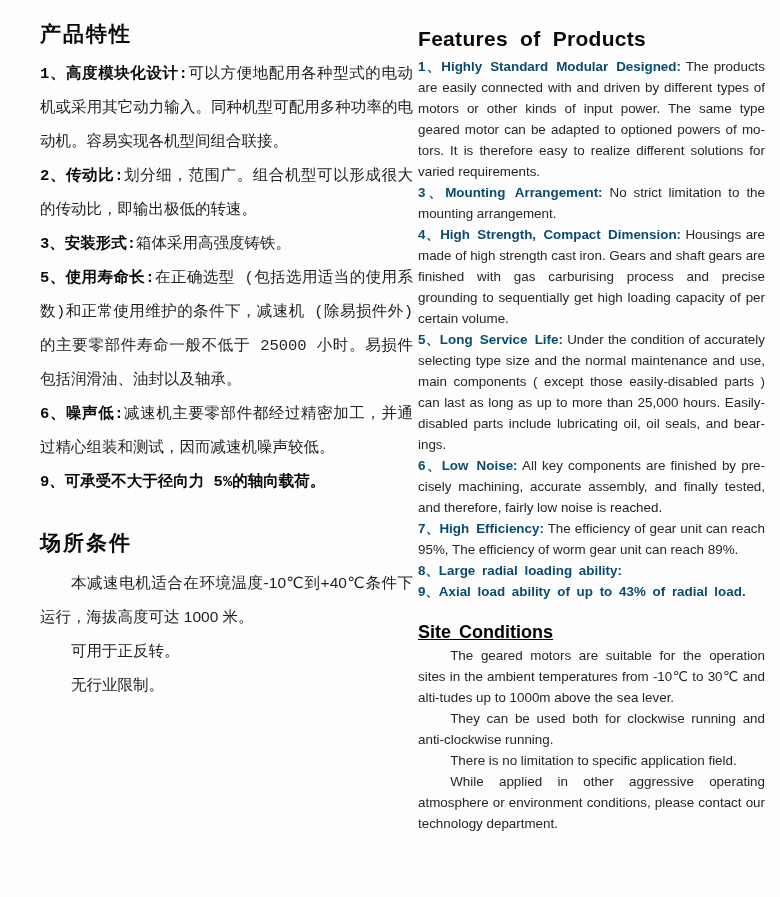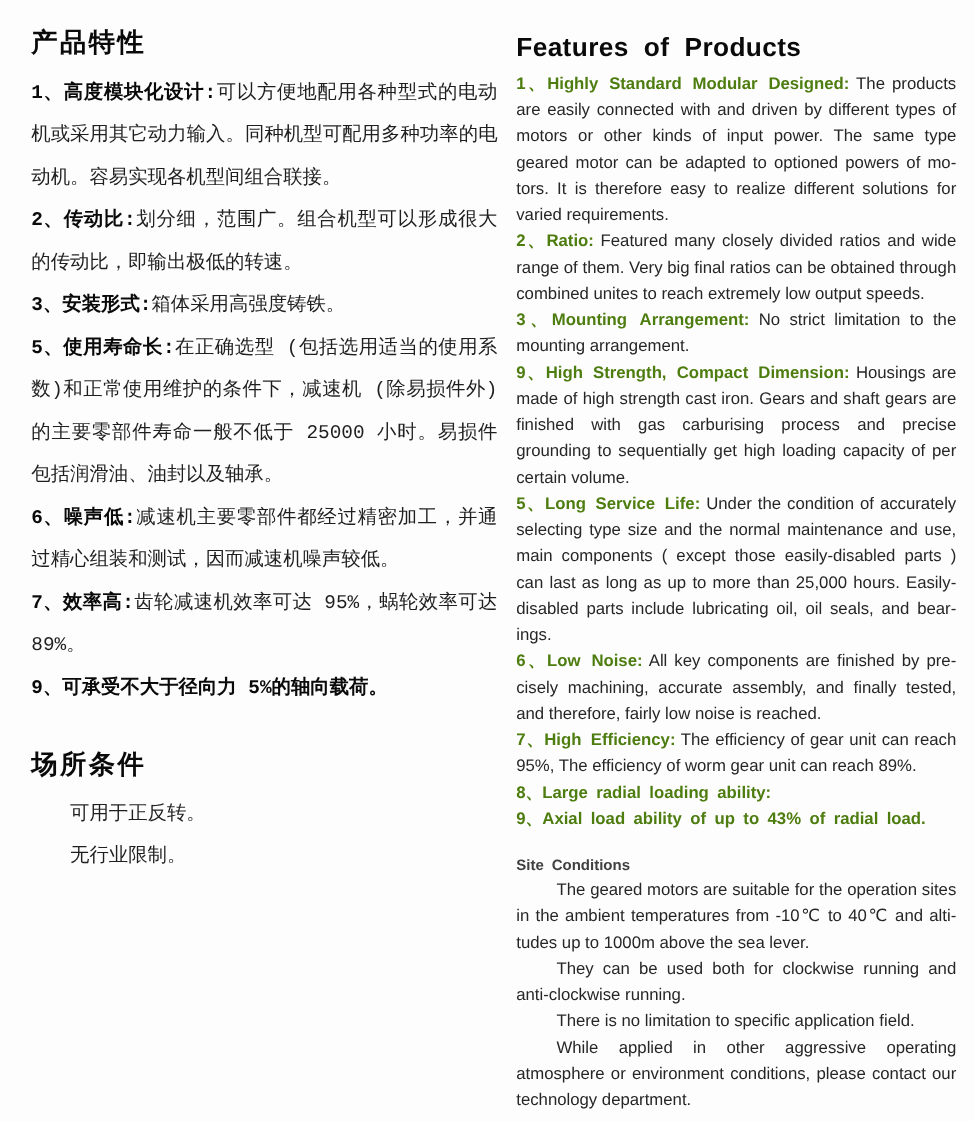--- a/index.html
+++ b/index.html
@@ -6,23 +6,23 @@
     margin: 0;
     padding: 0;
     background: #ffffff;
   }
   .page {
     position: relative;
     width: 780px;
     height: 897px;
     background: #fdfdfd;
     box-sizing: border-box;
-    padding: 12px 15px 0 25px;
+    padding: 12px 15px 0 40px;
     display: flex;
-    gap: 15px;
+    gap: 5px;
     overflow: hidden;
     font-family: "Liberation Sans", "DejaVu Sans", sans-serif;
     color: #222;
   }
   .col { box-sizing: border-box; }
   .col-zh { width: 373px; flex: none; }
   .col-en { flex: 1; min-width: 0; margin-top: 15px; }
 
   
   .zh-title {
@@ -60,27 +60,28 @@
     letter-spacing: 0.3px;
     margin: 0 0 5px 0;
   }
   .en-item {
     margin: 0;
     font-size: 13.4px;
     line-height: 21px;
     text-align: justify;
     color: #262626;
   }
-  .en-label { font-weight: bold; color: #4d7c0f; word-spacing: 3px; }
+  .en-label { font-weight: bold; color: #0c4a6e; word-spacing: 3px; }
   .en-subtitle {
-    font-size: 12px;
+    font-size: 18px;
     font-weight: bold;
-    color: #404040;
+    color: #000000;
     word-spacing: 3px;
     margin: 20px 0 2px 0;
+    text-decoration: underline;
   }
   .en-para {
     margin: 0;
     font-size: 13.4px;
     line-height: 21px;
     text-align: justify;
     text-indent: 2.4em;
     color: #262626;
   }
 </style>
@@ -90,42 +91,41 @@
 <div class="page">
 
   <div class="col col-zh">
     <h1 class="zh-title">产品特性</h1>
 
     <p class="zh-item"><b class="zh-label">1、高度模块化设计:</b><span>可以方便地配用各种型式的电动机或采用其它动力输入。同种机型可配用多种功率的电动机。容易实现各机型间组合联接。</span></p>
     <p class="zh-item"><b class="zh-label">2、传动比:</b><span>划分细，范围广。组合机型可以形成很大的传动比，即输出极低的转速。</span></p>
     <p class="zh-item"><b class="zh-label">3、安装形式:</b><span>箱体采用高强度铸铁。</span></p>
     <p class="zh-item"><b class="zh-label">5、使用寿命长:</b><span>在正确选型 (包括选用适当的使用系数)和正常使用维护的条件下，减速机 (除易损件外)的主要零部件寿命一般不低于 25000 小时。易损件包括润滑油、油封以及轴承。</span></p>
     <p class="zh-item"><b class="zh-label">6、噪声低:</b><span>减速机主要零部件都经过精密加工，并通过精心组装和测试，因而减速机噪声较低。</span></p>
-    <p class="zh-item"><b class="zh-label">7、效率高:</b><span>齿轮减速机效率可达 95%，蜗轮效率可达 89%。</span></p>
     <p class="zh-item"><b class="zh-label">9、可承受不大于径向力 5%的轴向载荷。</b><span></span></p>
 
     <h1 class="zh-title site-gap">场所条件</h1>
+    <p class="zh-para">本减速电机适合在环境温度-10℃到+40℃条件下运行，海拔高度可达 1000 米。</p>
     <p class="zh-para">可用于正反转。</p>
     <p class="zh-para">无行业限制。</p>
 
   </div>
 
   <div class="col col-en">
     <h1 class="en-title">Features of Products</h1>
 
     <p class="en-item"><b class="en-label">1、Highly Standard Modular Designed:</b> <span>The products are easily connected with and driven by different types of motors or other kinds of input power. The same type geared motor can be adapted to optioned powers of mo-tors. It is therefore easy to realize different solutions for varied requirements.</span></p>
-    <p class="en-item"><b class="en-label">2、Ratio:</b> <span>Featured many closely divided ratios and wide range of them. Very big final ratios can be obtained through combined unites to reach extremely low output speeds.</span></p>
     <p class="en-item"><b class="en-label">3、Mounting Arrangement:</b> <span>No strict limitation to the mounting arrangement.</span></p>
-    <p class="en-item"><b class="en-label">9、High Strength, Compact Dimension:</b> <span>Housings are made of high strength cast iron. Gears and shaft gears are finished with gas carburising process and precise grounding to sequentially get high loading capacity of per certain volume.</span></p>
+    <p class="en-item"><b class="en-label">4、High Strength, Compact Dimension:</b> <span>Housings are made of high strength cast iron. Gears and shaft gears are finished with gas carburising process and precise grounding to sequentially get high loading capacity of per certain volume.</span></p>
     <p class="en-item"><b class="en-label">5、Long Service Life:</b> <span>Under the condition of accurately selecting type size and the normal maintenance and use, main components ( except those easily-disabled parts ) can last as long as up to more than 25,000 hours. Easily-disabled parts include lubricating oil, oil seals, and bear-ings.</span></p>
     <p class="en-item"><b class="en-label">6、Low Noise:</b> <span>All key components are finished by pre-cisely machining, accurate assembly, and finally tested, and therefore, fairly low noise is reached.</span></p>
     <p class="en-item"><b class="en-label">7、High Efficiency:</b> <span>The efficiency of gear unit can reach 95%, The efficiency of worm gear unit can reach 89%.</span></p>
     <p class="en-item"><b class="en-label">8、Large radial loading ability:</b> <span></span></p>
     <p class="en-item"><b class="en-label">9、Axial load ability of up to 43% of radial load.</b> <span></span></p>
 
     <h2 class="en-subtitle">Site Conditions</h2>
-    <p class="en-para">The geared motors are suitable for the operation sites in the ambient temperatures from -10℃ to 40℃ and alti-tudes up to 1000m above the sea lever.</p>
+    <p class="en-para">The geared motors are suitable for the operation sites in the ambient temperatures from -10℃ to 30℃ and alti-tudes up to 1000m above the sea lever.</p>
     <p class="en-para">They can be used both for clockwise running and anti-clockwise running.</p>
     <p class="en-para">There is no limitation to specific application field.</p>
     <p class="en-para">While applied in other aggressive operating atmosphere or environment conditions, please contact our technology department.</p>
   </div>
 
 </div>
 
 </body></html>

